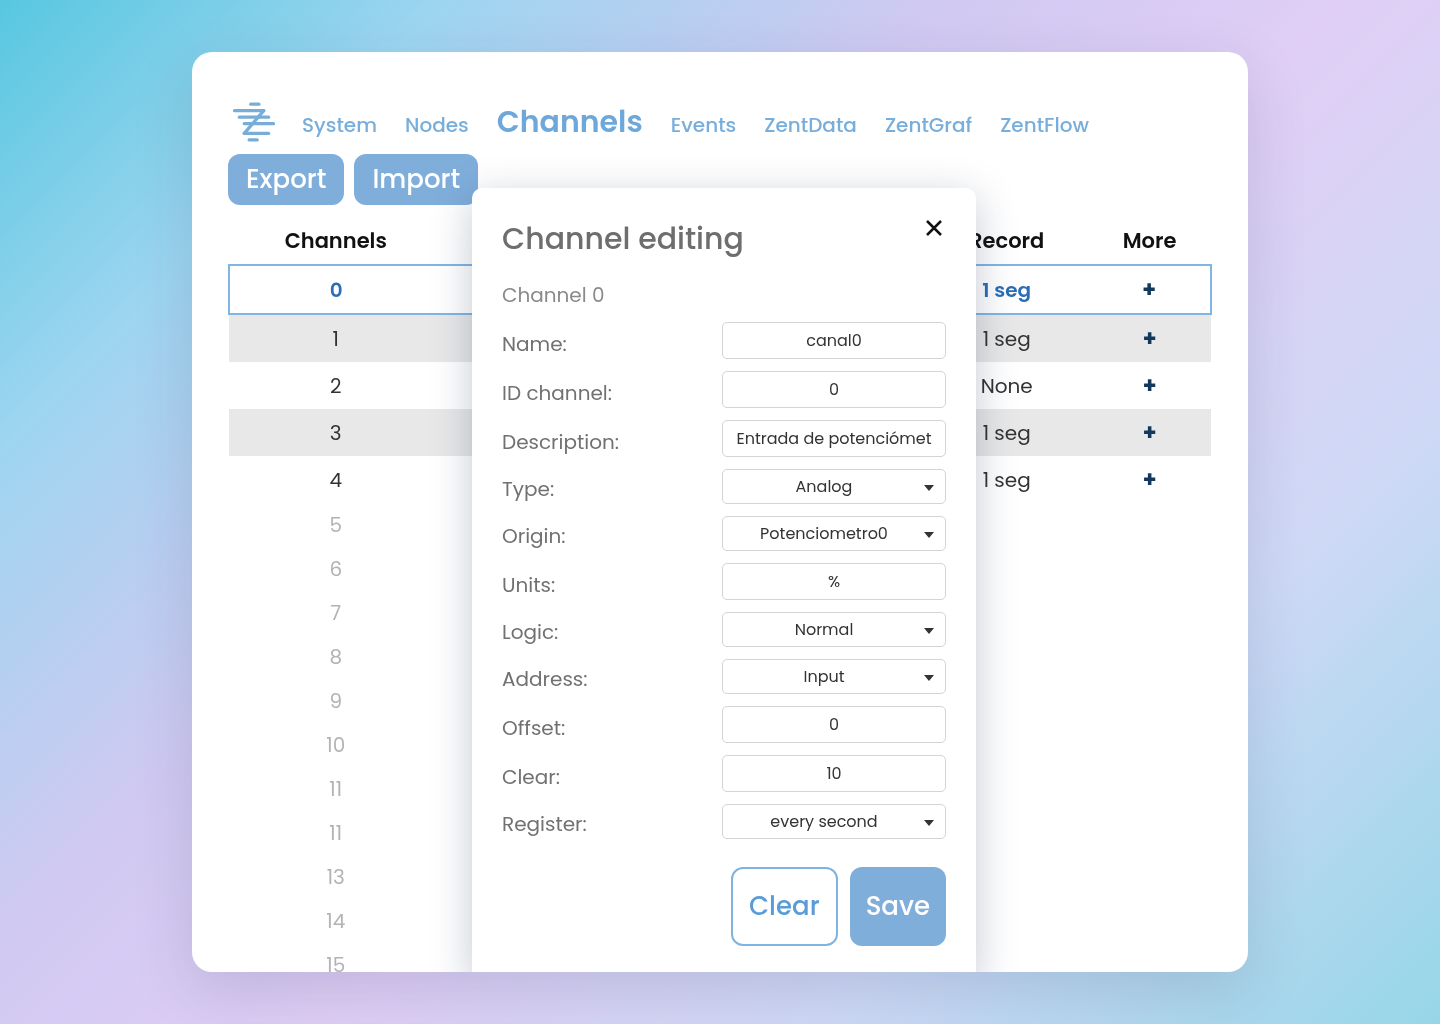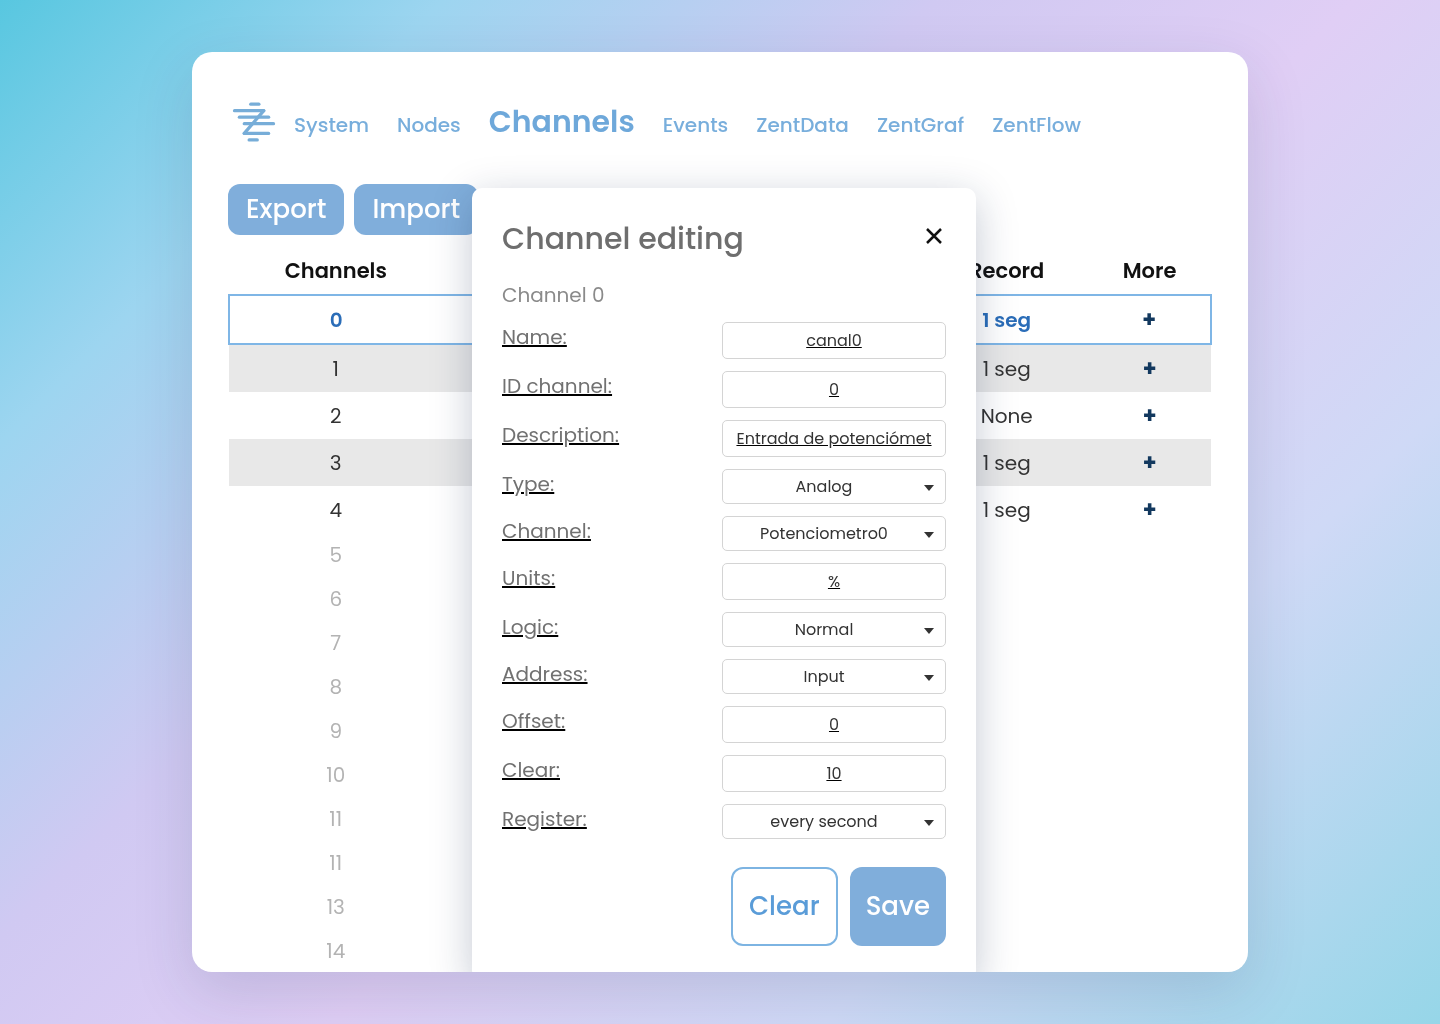--- a/index.html
+++ b/index.html
@@ -19,22 +19,22 @@
     background: #fff;
     border-radius: 20px;
     box-shadow: 0 20px 60px rgba(30,50,90,0.15);
     padding: 44px 36px 0 36px;
     position: relative;
     overflow: hidden;
   }
   .header {
     display: flex;
     align-items: center;
-    gap: 14px;
-    margin-bottom: 36px;
+    gap: 22px;
+    margin-bottom: 6px;
   }
   .logo {
     width: 52px; height: 52px;
     color: #77add8;
   }
   .nav { display: flex; align-items: baseline; gap: 28px; }
   .nav-item {
     color: #78aedc;
     font-size: 20px;
     font-weight: 500;
@@ -92,29 +92,28 @@
   .modal {
     position: absolute;
     top: 136px;
     left: 280px;
     width: 504px;
     background: #fff;
     border-radius: 10px;
     box-shadow: 0 10px 40px rgba(20,40,80,0.25);
     padding: 28px 30px 34px 30px;
   }
-  .modal-head { display:flex; justify-content:space-between; align-items:center;gap:32px; }
+  .modal-head { display:flex; justify-content:space-between; align-items:flex-start;gap:32px; }
   .modal-title { color:#6e6e6e; font-size:30px; font-weight:500; }
   .close-x { cursor:pointer; }
   .close-x svg{width:24px;height:24px;stroke:#111;stroke-width:2.5;}
   .modal-sub { color:#8a8a8a; font-size:20px; margin-top:18px; margin-bottom:8px;}
   .field-row {
-    display:flex; align-items:flex-start; justify-content:space-between;
+    display:flex; align-items:flex-end; justify-content:space-between;
     margin-top: 12px;
-    text-decoration: underline;
   }
   .field-label { color:#717171; font-size:20px; }
   .field-input, .field-select {
     width: 224px;
     border: 1px solid #d4d4d4;
     border-radius: 5px;
     padding: 5px 10px;
     font-size: 16px;
     font-family: inherit;
     color:#333;
@@ -316,21 +315,21 @@
         </div>
         <div class="field-row">
           <div class="field-label">Description:</div>
           <input class="field-input" value="Entrada de potenciómet" style="">
         </div>
         <div class="field-row">
           <div class="field-label">Type:</div>
           <div class="select-wrap"><select class="field-select"><option>Analog</option></select></div>
         </div>
         <div class="field-row">
-          <div class="field-label">Channel:</div>
+          <div class="field-label">Origin:</div>
           <div class="select-wrap"><select class="field-select"><option>Potenciometro0</option></select></div>
         </div>
         <div class="field-row">
           <div class="field-label">Units:</div>
           <input class="field-input" value="%" style="">
         </div>
         <div class="field-row">
           <div class="field-label">Logic:</div>
           <div class="select-wrap"><select class="field-select"><option>Normal</option></select></div>
         </div>

